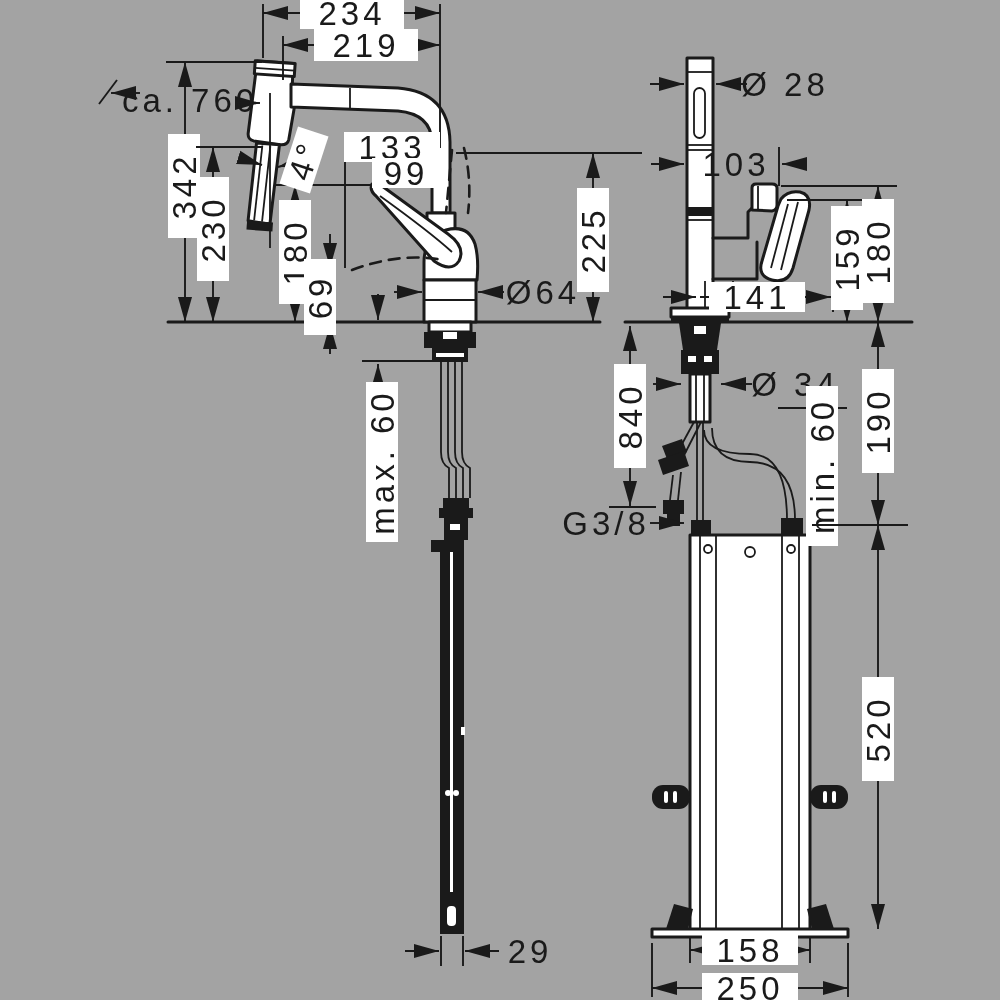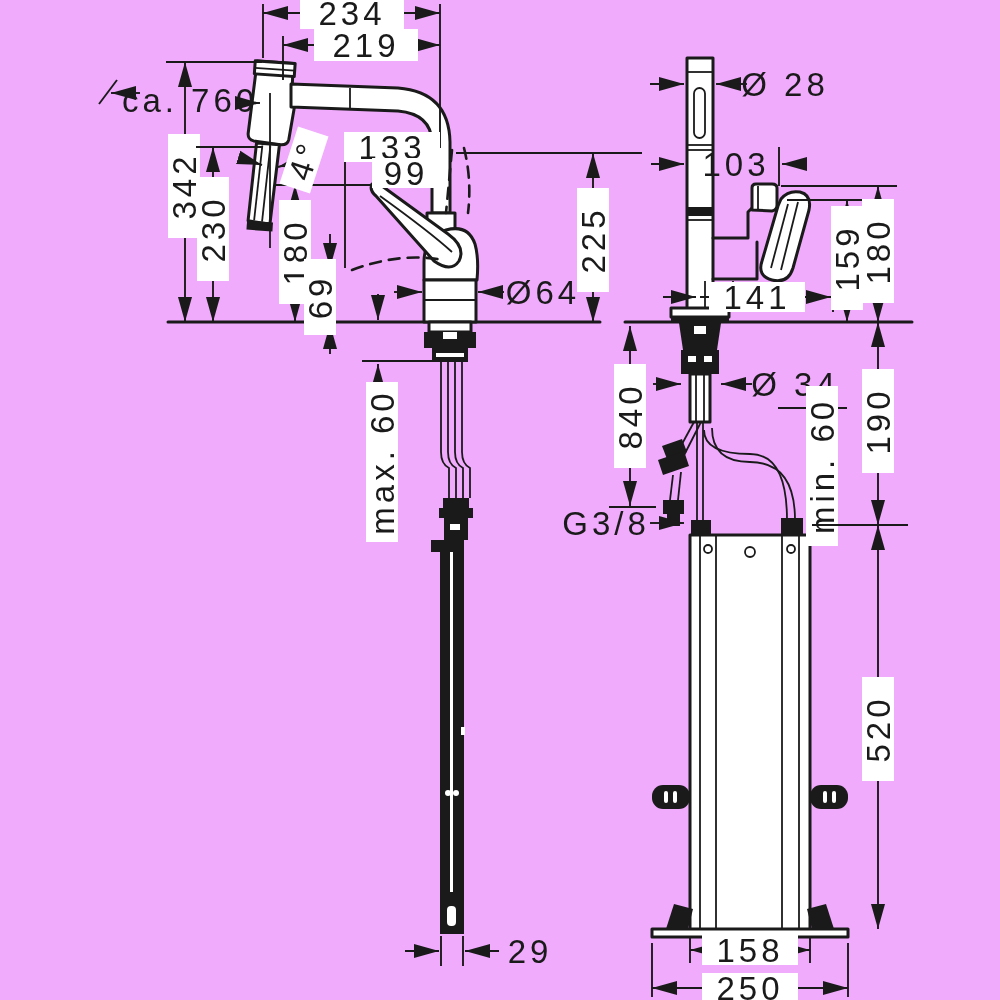--- a/index.html
+++ b/index.html
@@ -1,16 +1,16 @@
 <!DOCTYPE html>
 <html><head>
 <meta charset="utf-8">
 <style>
   html,body{margin:0;padding:0;background:#ffffff;}
-  .canvas{width:1000px;height:1000px;background:#f0abfc;position:relative;overflow:hidden;}
+  .canvas{width:1000px;height:1000px;background:#a3a3a3;position:relative;overflow:hidden;}
   svg{display:block;}
   .art{stroke:#1a1a1a;stroke-width:3;fill:none;stroke-linejoin:round;stroke-linecap:round;}
   .artw{stroke:#1a1a1a;stroke-width:3;fill:#ffffff;stroke-linejoin:round;}
   .thin{stroke:#1a1a1a;stroke-width:1.8;fill:none;}
   .blk{fill:#1a1a1a;stroke:none;}
   .wht{fill:#ffffff;stroke:none;}
   .dash{stroke:#1a1a1a;stroke-width:2.6;fill:none;stroke-dasharray:11 8;stroke-linecap:round;}
   .dim{stroke:#1a1a1a;stroke-width:1.9;fill:none;}
   .a2{marker-start:url(#arr);marker-end:url(#arr);}
   .a1{marker-end:url(#arr);}

